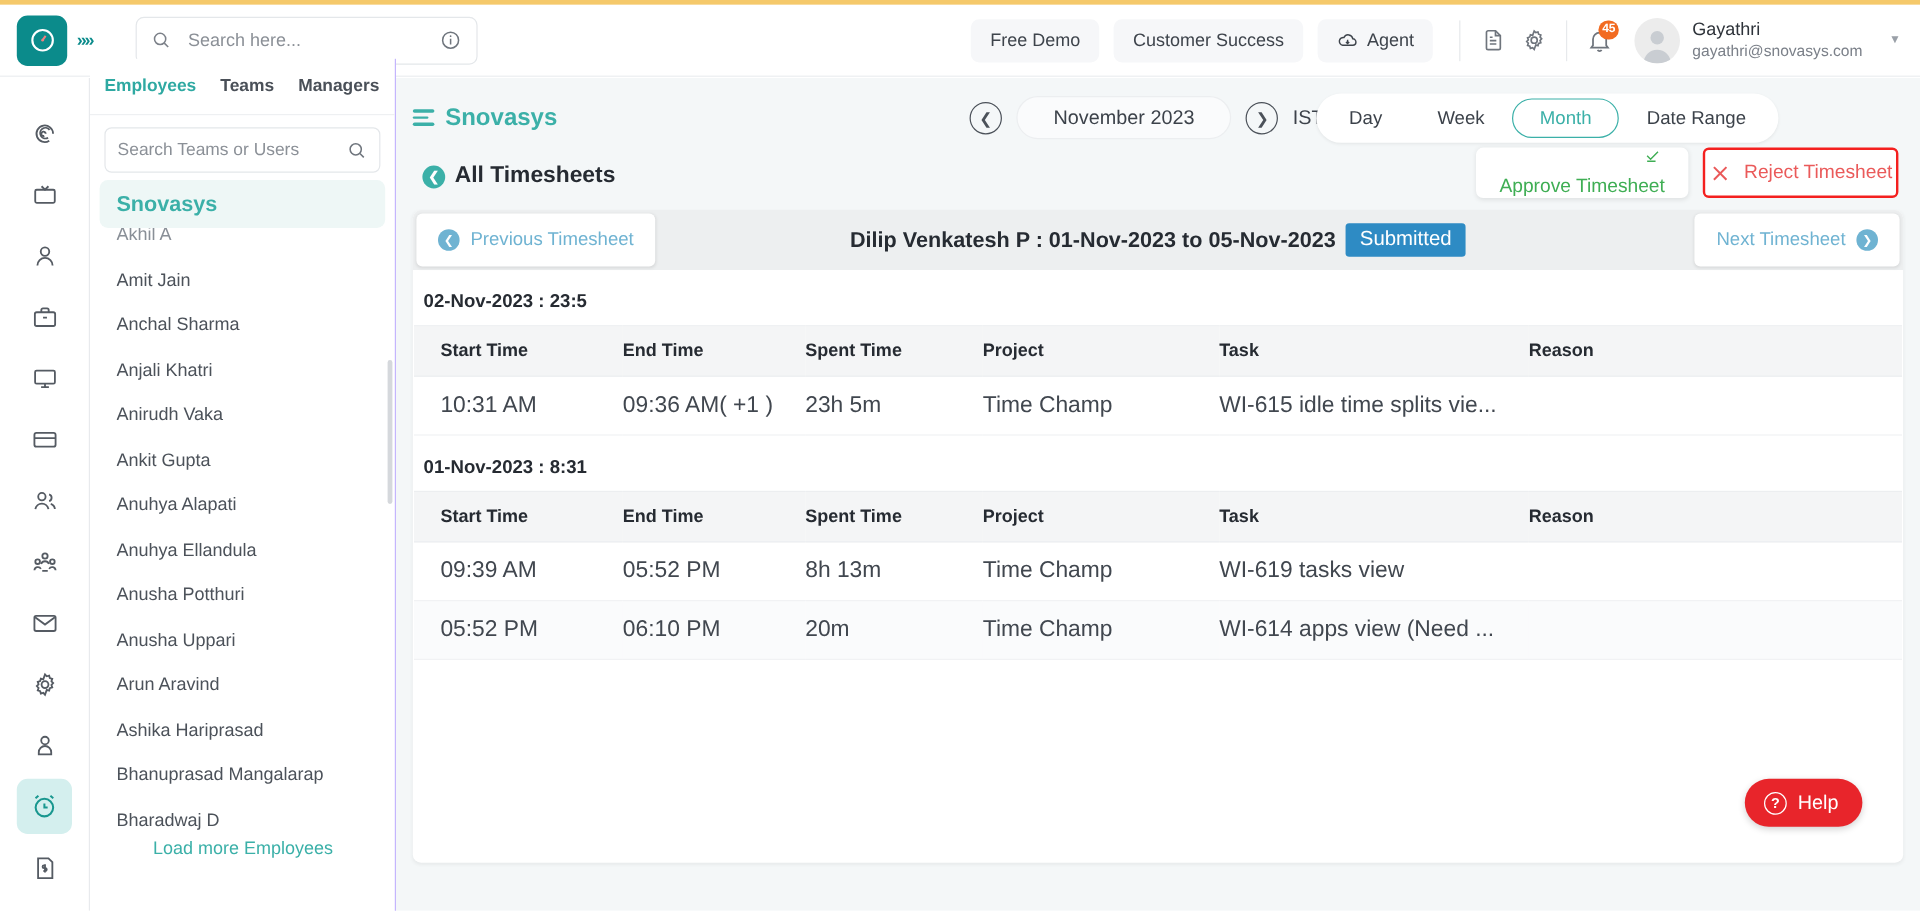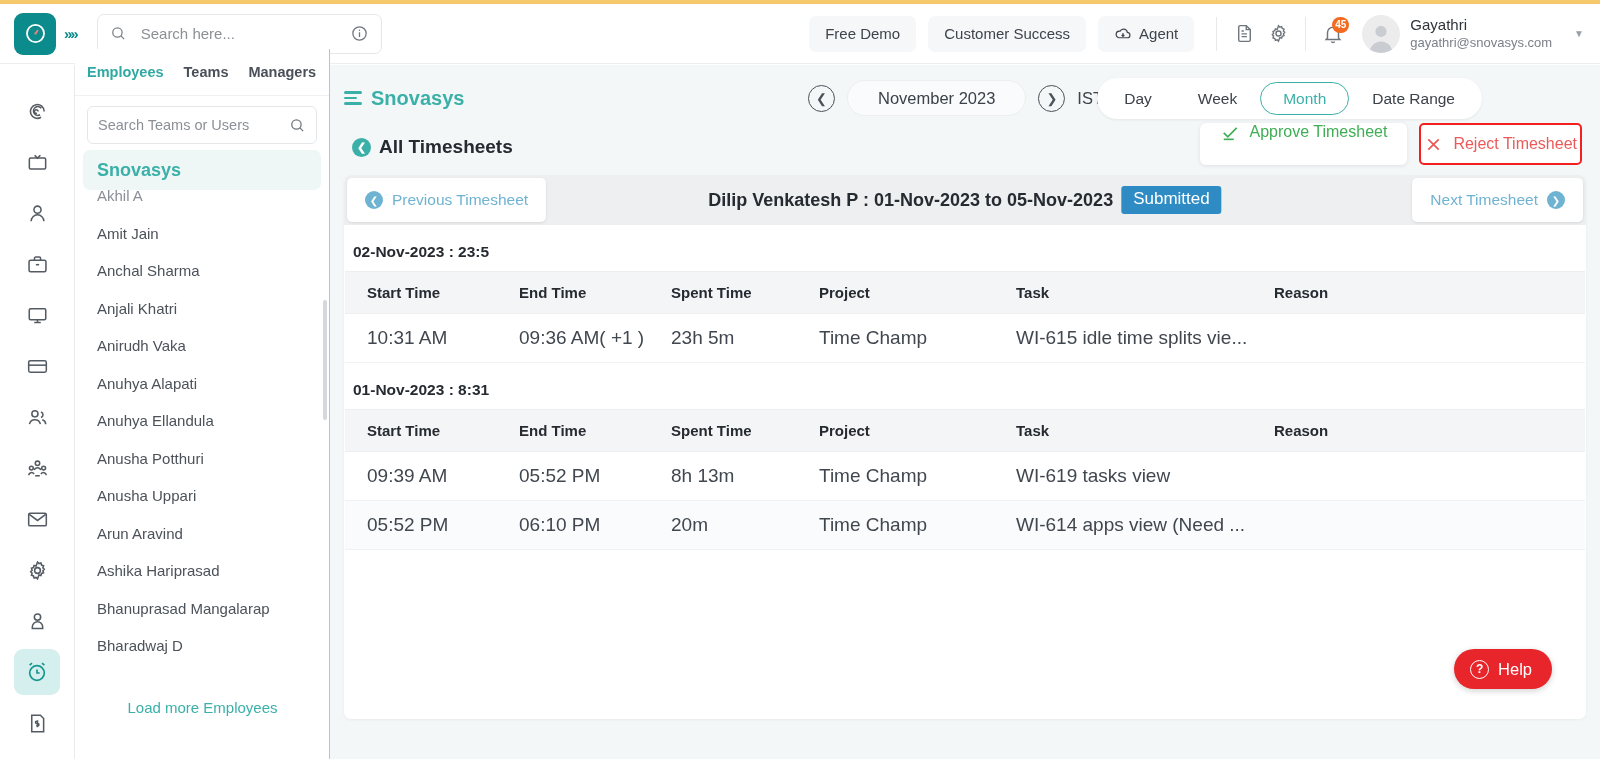--- a/index.html
+++ b/index.html
@@ -28,21 +28,21 @@
     width: 42px; height: 42px; margin-left: 14px;
     background: #0b8b8b; border-radius: 9px;
     display: flex; align-items: center; justify-content: center;
     flex: 0 0 auto;
   }
   .chev-expand {
     margin-left: 8px; color: #0b8b8b; font-size: 15px;
     letter-spacing: -2px; font-weight: 700; flex: 0 0 auto;
   }
   .search-wrap {
-    margin-left: 20px; width: 285px; height: 40px;
+    margin-left: 36px; width: 285px; height: 40px;
     border: 1px solid #e4e7ea; border-radius: 7px;
     display: flex; align-items: center; padding: 0 12px;
     flex: 0 0 auto; background: #fff;
   }
   .search-input {
     border: none; outline: none; flex: 1; font-size: 15px;
     color: #6d737c; margin-left: 14px;
     font-family: "Liberation Sans", sans-serif; background: transparent;
   }
   .search-input::placeholder { color: #8b9097; }
@@ -199,23 +199,24 @@
     width: 19px; height: 19px; border-radius: 50%; background: #3bb0a8;
     color: #fff; font-size: 11px; display: flex;
     align-items: center; justify-content: center;
   }
   .act-btns {
     position: absolute; right: 4px; top: 2px; display: flex; gap: 12px;
   }
   .approve-btn {
     height: 42px; padding: 0 20px; background: #fff; border: none;
     border-radius: 6px; box-shadow: 0 1px 4px rgba(0,0,0,.09);
-    display: flex; align-items: flex-start; gap: 10px;
+    display: flex; align-items: flex-end; gap: 10px;
     font-size: 16px; color: #3fae54; cursor: pointer;
     font-family: "Liberation Sans", sans-serif;
+    flex-direction: column;
   }
   .reject-btn {
     height: 42px; padding: 0 3px; background: #fff;
     border: 2.5px solid #f4201f; border-radius: 5px;
     display: flex; align-items: center; gap: 10px;
     font-size: 16px; color: #ea5a5a; cursor: pointer;
     font-family: "Liberation Sans", sans-serif;
   }
 
   
@@ -496,20 +497,21 @@
   </div>
 
   <div class="emp-group">Snovasys</div>
 
   <div class="emp-list">
     <div class="emp-item clipped" style="margin-top:-13px">Akhil A</div>
     <div class="emp-item">Amit Jain</div>
     <div class="emp-item">Anchal Sharma</div>
     <div class="emp-item">Anjali Khatri</div>
     <div class="emp-item">Anirudh Vaka</div>
+    <div class="emp-item">Ankit Gupta</div>
     <div class="emp-item">Anuhya Alapati</div>
     <div class="emp-item">Anuhya Ellandula</div>
     <div class="emp-item">Anusha Potthuri</div>
     <div class="emp-item">Anusha Uppari</div>
     <div class="emp-item">Arun Aravind</div>
     <div class="emp-item">Ashika Hariprasad</div>
     <div class="emp-item">Bhanuprasad Mangalarap</div>
     <div class="emp-item">Bharadwaj D</div>
     <div class="emp-scroll"></div>
     <div class="emp-more">Load more Employees</div>

